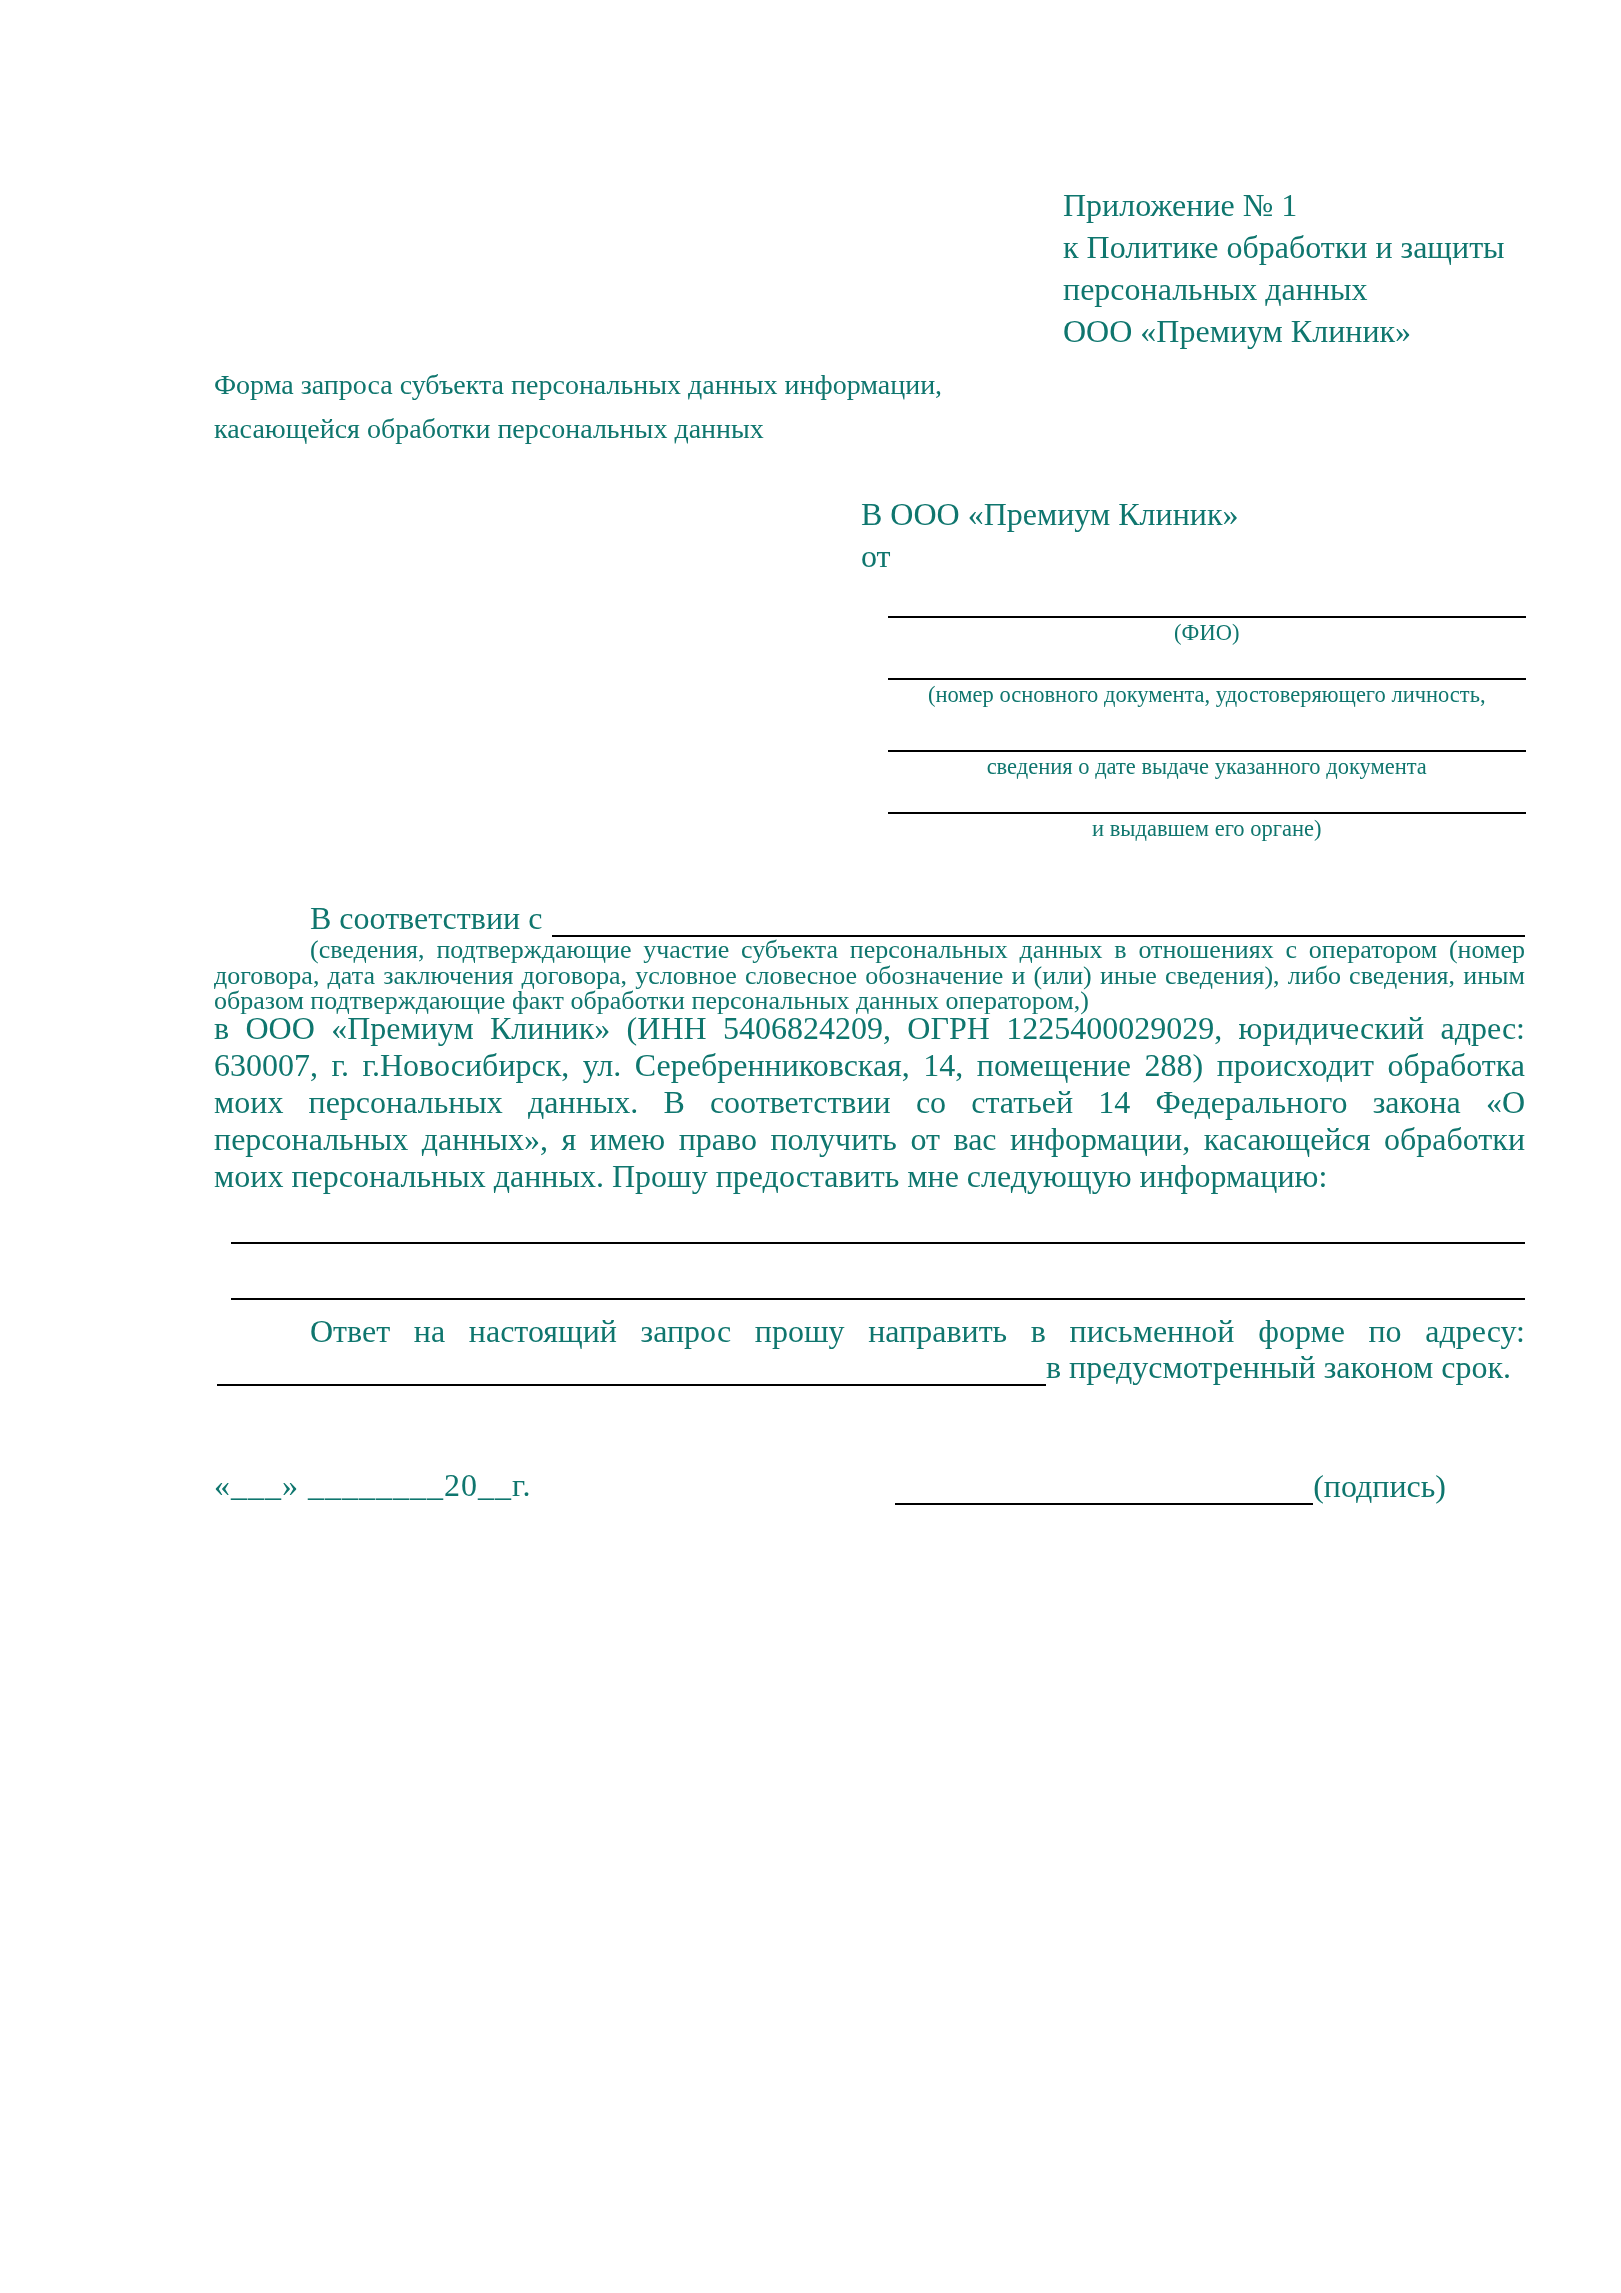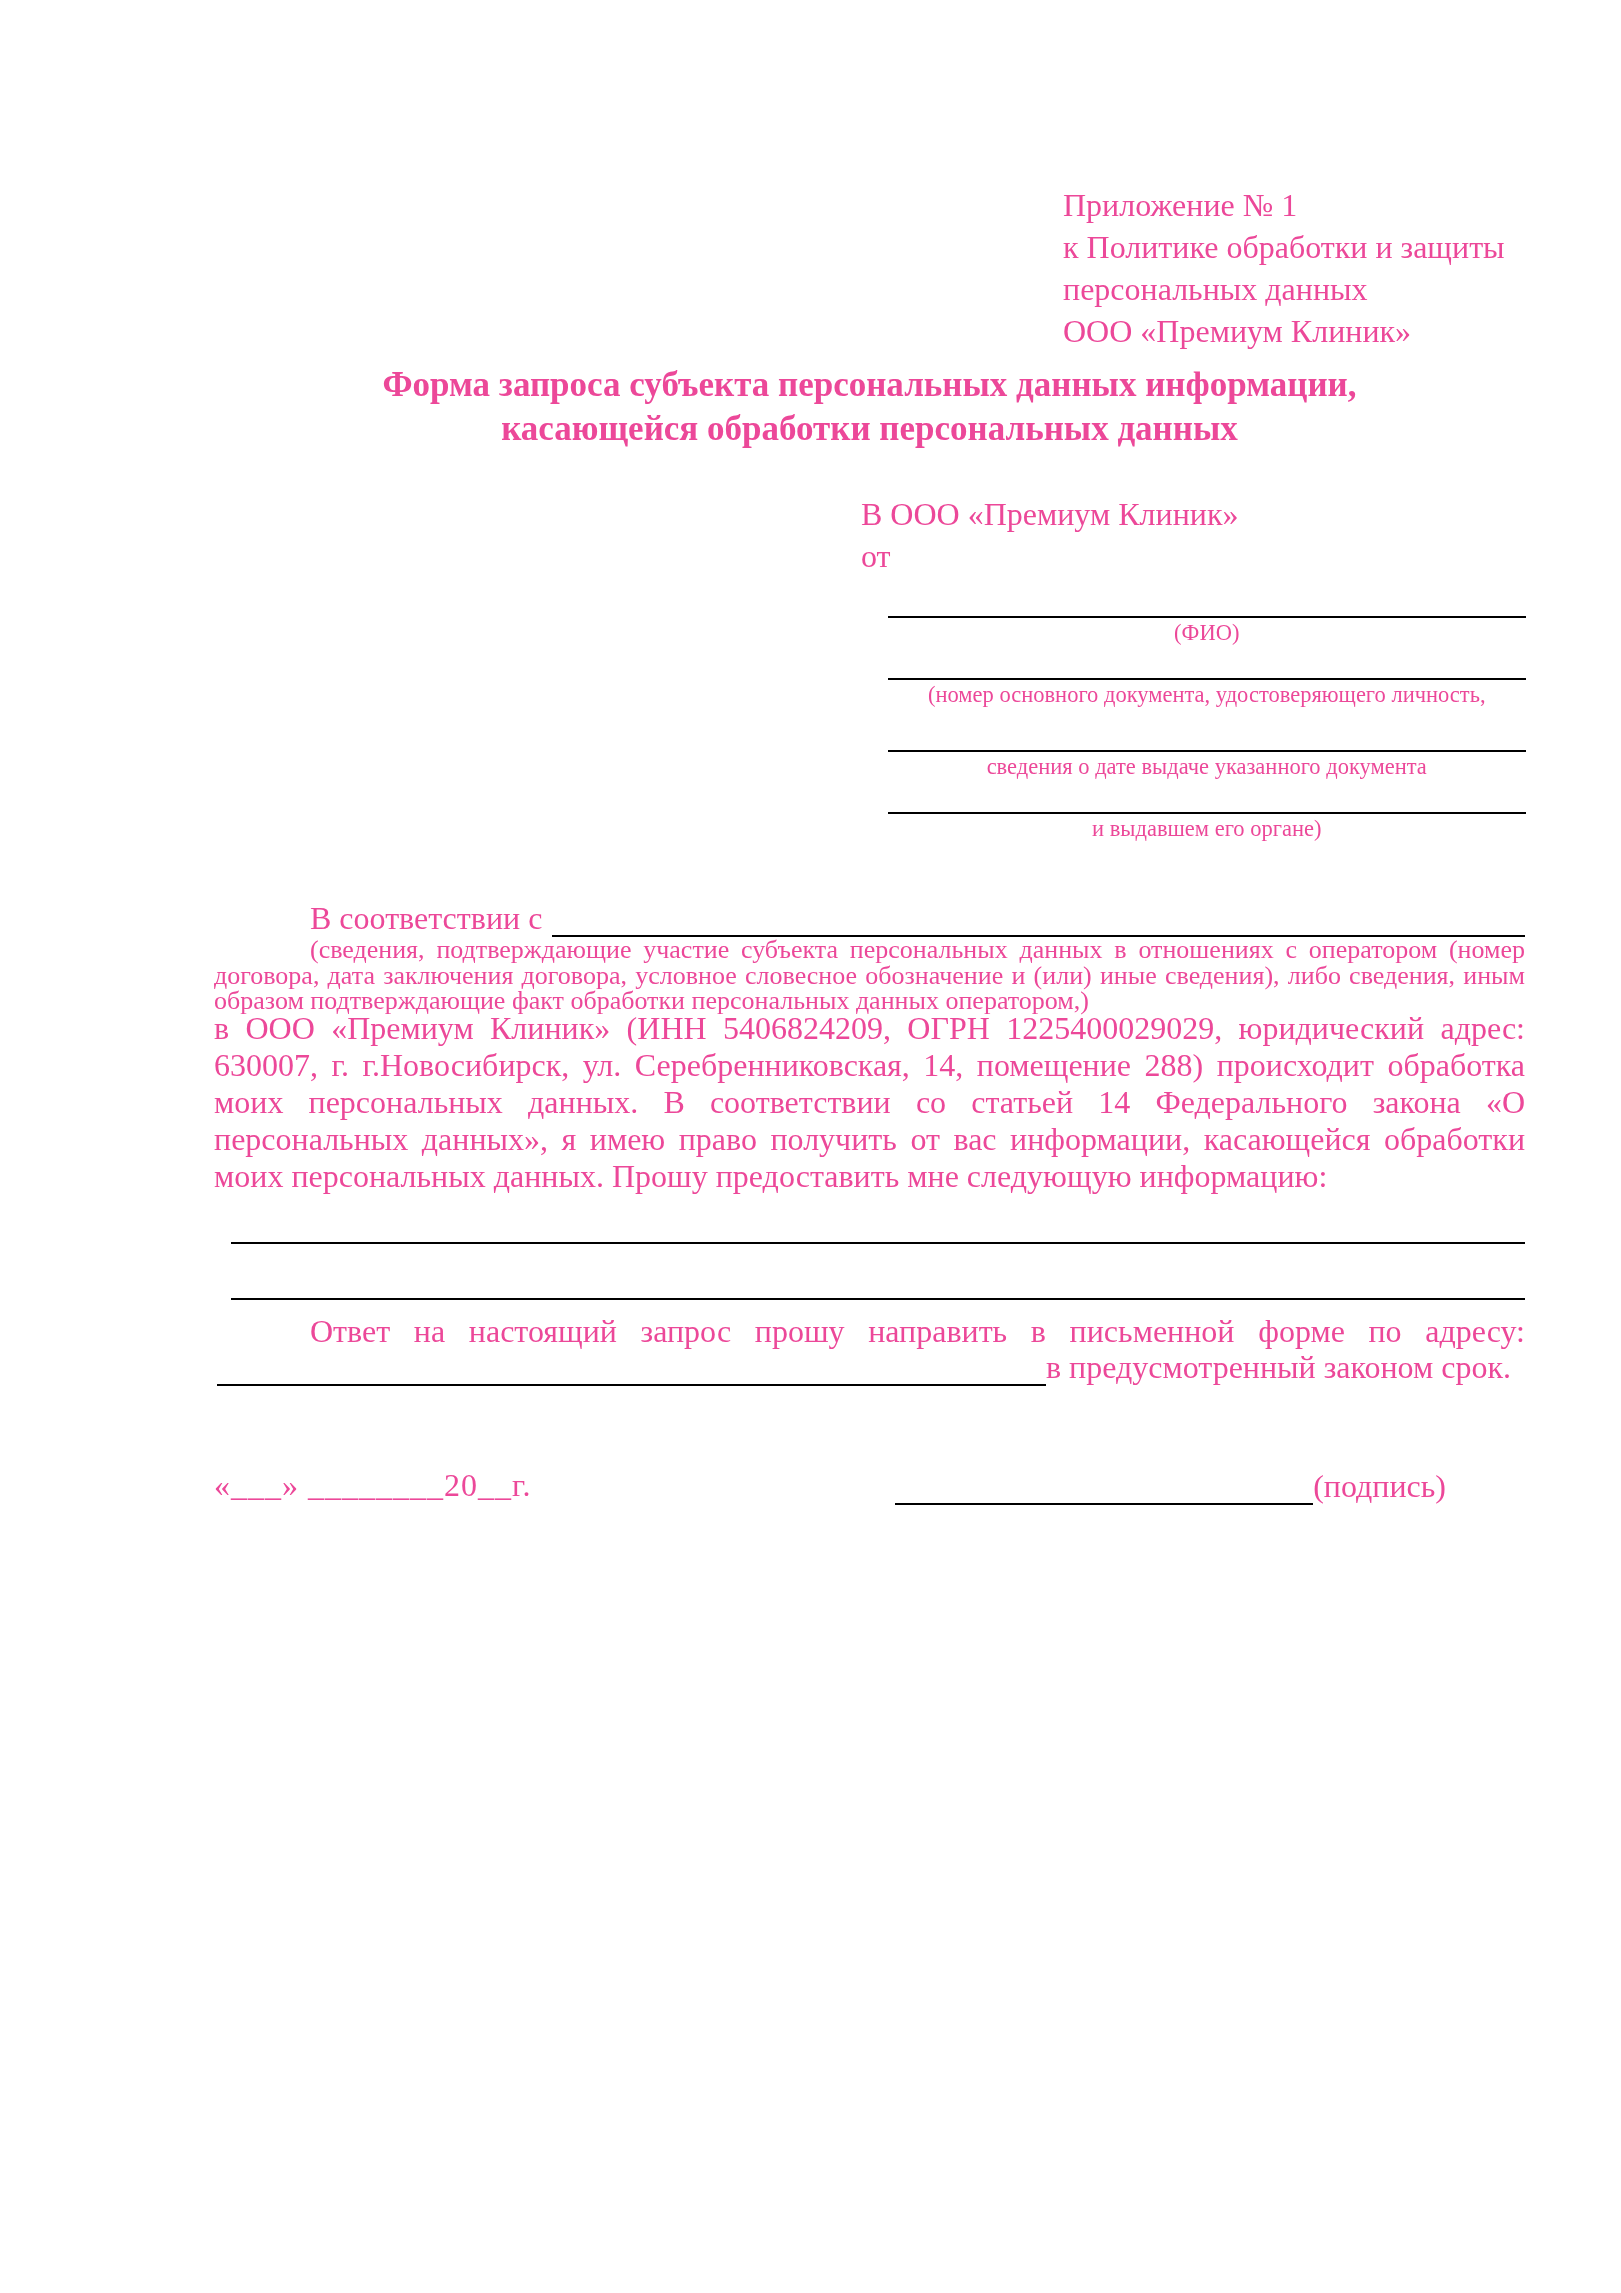--- a/index.html
+++ b/index.html
@@ -1,28 +1,28 @@
 <!DOCTYPE html>
 <html><head>
 <meta charset="utf-8">
 <style>
   html,body{margin:0;padding:0;background:#fff;}
   .page{
     position:relative;
     width:1621px;height:2294px;
-    background:#fff;color:#ec4899;
+    background:#fff;color:#0f766e;
     font-family:"Liberation Serif","DejaVu Serif",serif;
     font-size:32px;
     overflow:hidden;
   }
   
   .hdr{position:absolute;left:1063px;top:184px;line-height:42px;}
   
   .title{position:absolute;left:214px;width:1311px;top:363px;
-         text-align:center;font-weight:bold;font-size:35px;line-height:44px;}
+         text-align:left;font-weight:normal;font-size:28px;line-height:44px;}
   
   .addr{position:absolute;left:861px;top:493px;width:665px;}
   .addr-to{line-height:42px;}
   .addr-from{line-height:42px;}
   .u{margin-left:26.5px;border-bottom:2.9px solid #000;height:0;}
   .u1{margin-top:39px;}
   .cap{margin-left:26.5px;text-align:center;font-size:22.5px;line-height:29px;}
   .u2{margin-top:31px;}
   .u3{margin-top:41px;}
   .u4{margin-top:31px;}

